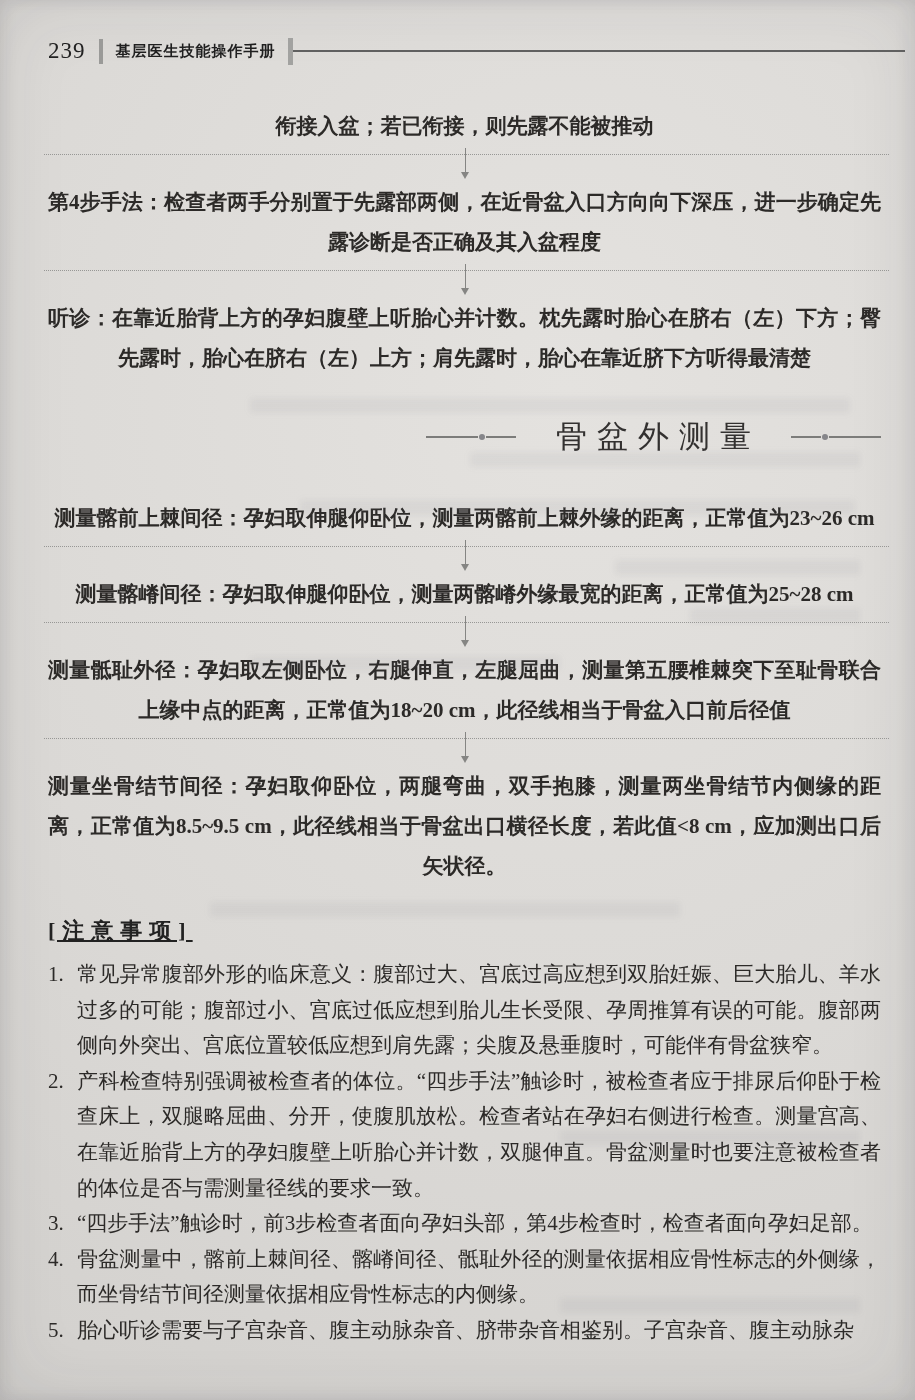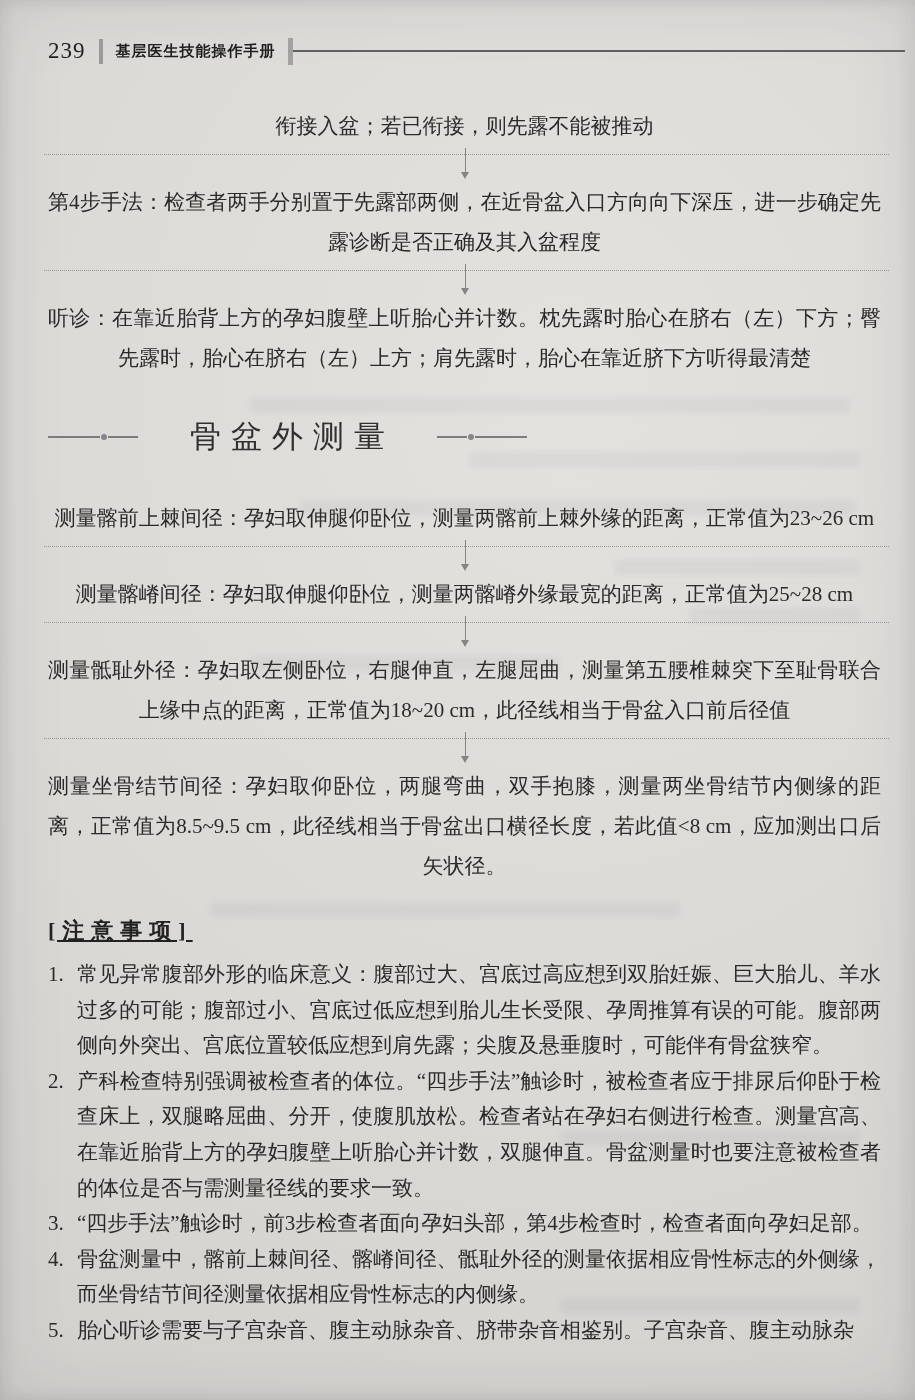--- a/index.html
+++ b/index.html
@@ -59,20 +59,21 @@
     margin-right: -24px;
   }
 
   
   .flow-block {
     font-size: 21px;
     line-height: 40px;
     text-align: justify;
     text-align-last: center;
     color: #2c2a28;
+    font-weight: bold;
   }
   .mt-first { margin-top: 40px; }
 
   .sep { position: relative; height: 36px; }
   .sep-dots {
     position: absolute; left: -4px; right: -8px; top: 8px;
     border-top: 1px dotted #979795;
   }
   .sep-arrow {
     position: absolute; left: 50%; top: 2px;
@@ -84,22 +85,22 @@
     position: absolute; left: -3.5px; bottom: -5px;
     border-left: 4px solid transparent;
     border-right: 4px solid transparent;
     border-top: 7px solid #858583;
   }
 
   
   .section-title-row {
     margin-top: 36px;
     height: 46px;
-    display: flex; align-items: center; justify-content: flex-start;
-    gap: 16px;
+    display: flex; align-items: center; justify-content: flex-end;
+    gap: 4px;
   }
   .section-title {
     margin: 0 26px;
     font-size: 31px;
     font-weight: 500;
     letter-spacing: 10px;
     text-indent: 10px;
     color: #333130;
   }
   .deco { display: flex; align-items: center; }

